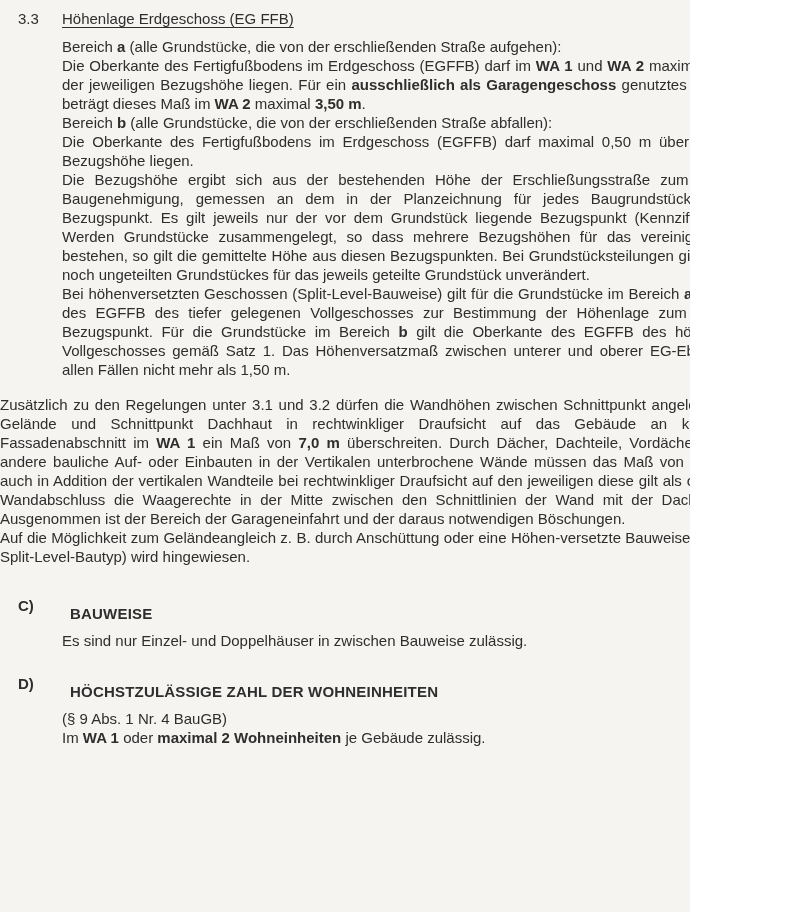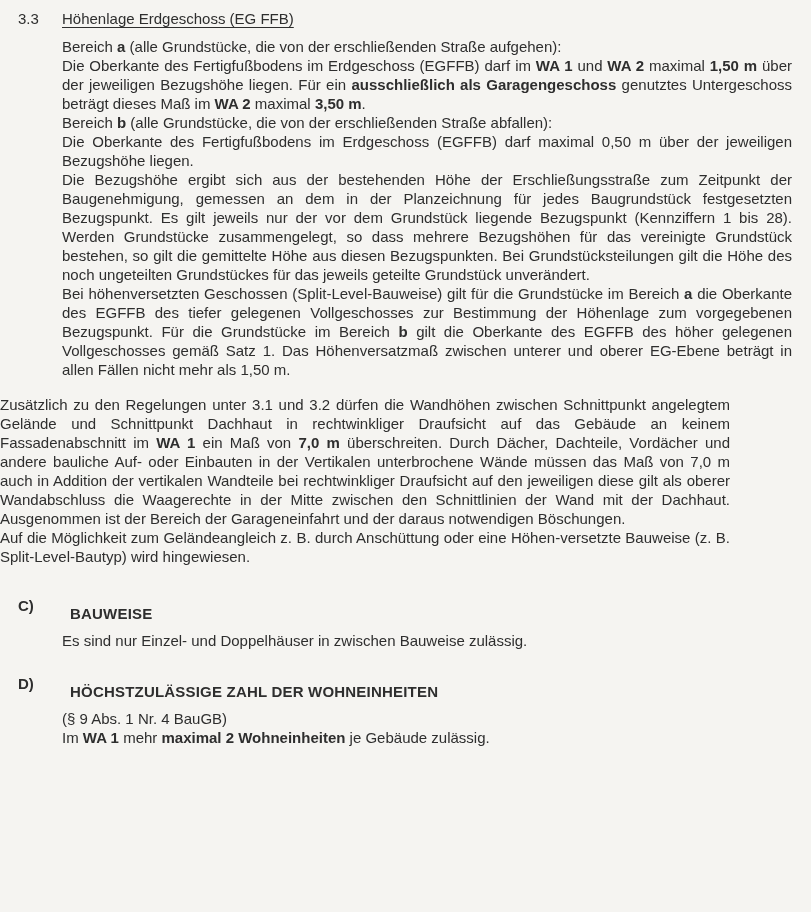--- a/index.html
+++ b/index.html
@@ -1,17 +1,17 @@
 <!DOCTYPE html>
 <html><head>
 <meta charset="utf-8">
 <style>
   html, body { margin: 0; padding: 0; }
   .page {
-    width: 811px;
+    width: 690px;
     height: 912px;
     box-sizing: border-box;
     padding-top: 9px;
     background: #f5f4f1;
     color: #2e2e2e;
     font-family: "Liberation Sans", "DejaVu Sans", sans-serif;
     font-size: 15px;
     line-height: 19px;
     overflow: hidden;
   }
@@ -68,17 +68,17 @@
       <div class="heading cap">BAUWEISE</div>
       <p class="para g11"><span>Es sind nur Einzel- und Doppelhäuser in zwischen Bauweise zulässig.</span></p>
     </div>
   </div>
 
   <div class="sec mt24">
     <div class="num bold">D)</div>
     <div class="body">
       <div class="heading cap">HÖCHSTZULÄSSIGE ZAHL DER WOHNEINHEITEN</div>
       <p class="law">(§ 9 Abs. 1 Nr. 4 BauGB)</p>
-      <p class="para g11"><span>Im </span><span class="b">WA 1</span><span> mehr </span><span class="b">maximal 2 Wohneinheiten</span><span> je Gebäude zulässig.</span></p>
+      <p class="para g11"><span>Im </span><span class="b">WA 1</span><span> oder </span><span class="b">maximal 2 Wohneinheiten</span><span> je Gebäude zulässig.</span></p>
     </div>
   </div>
 
 </div>
 
 </body></html>

